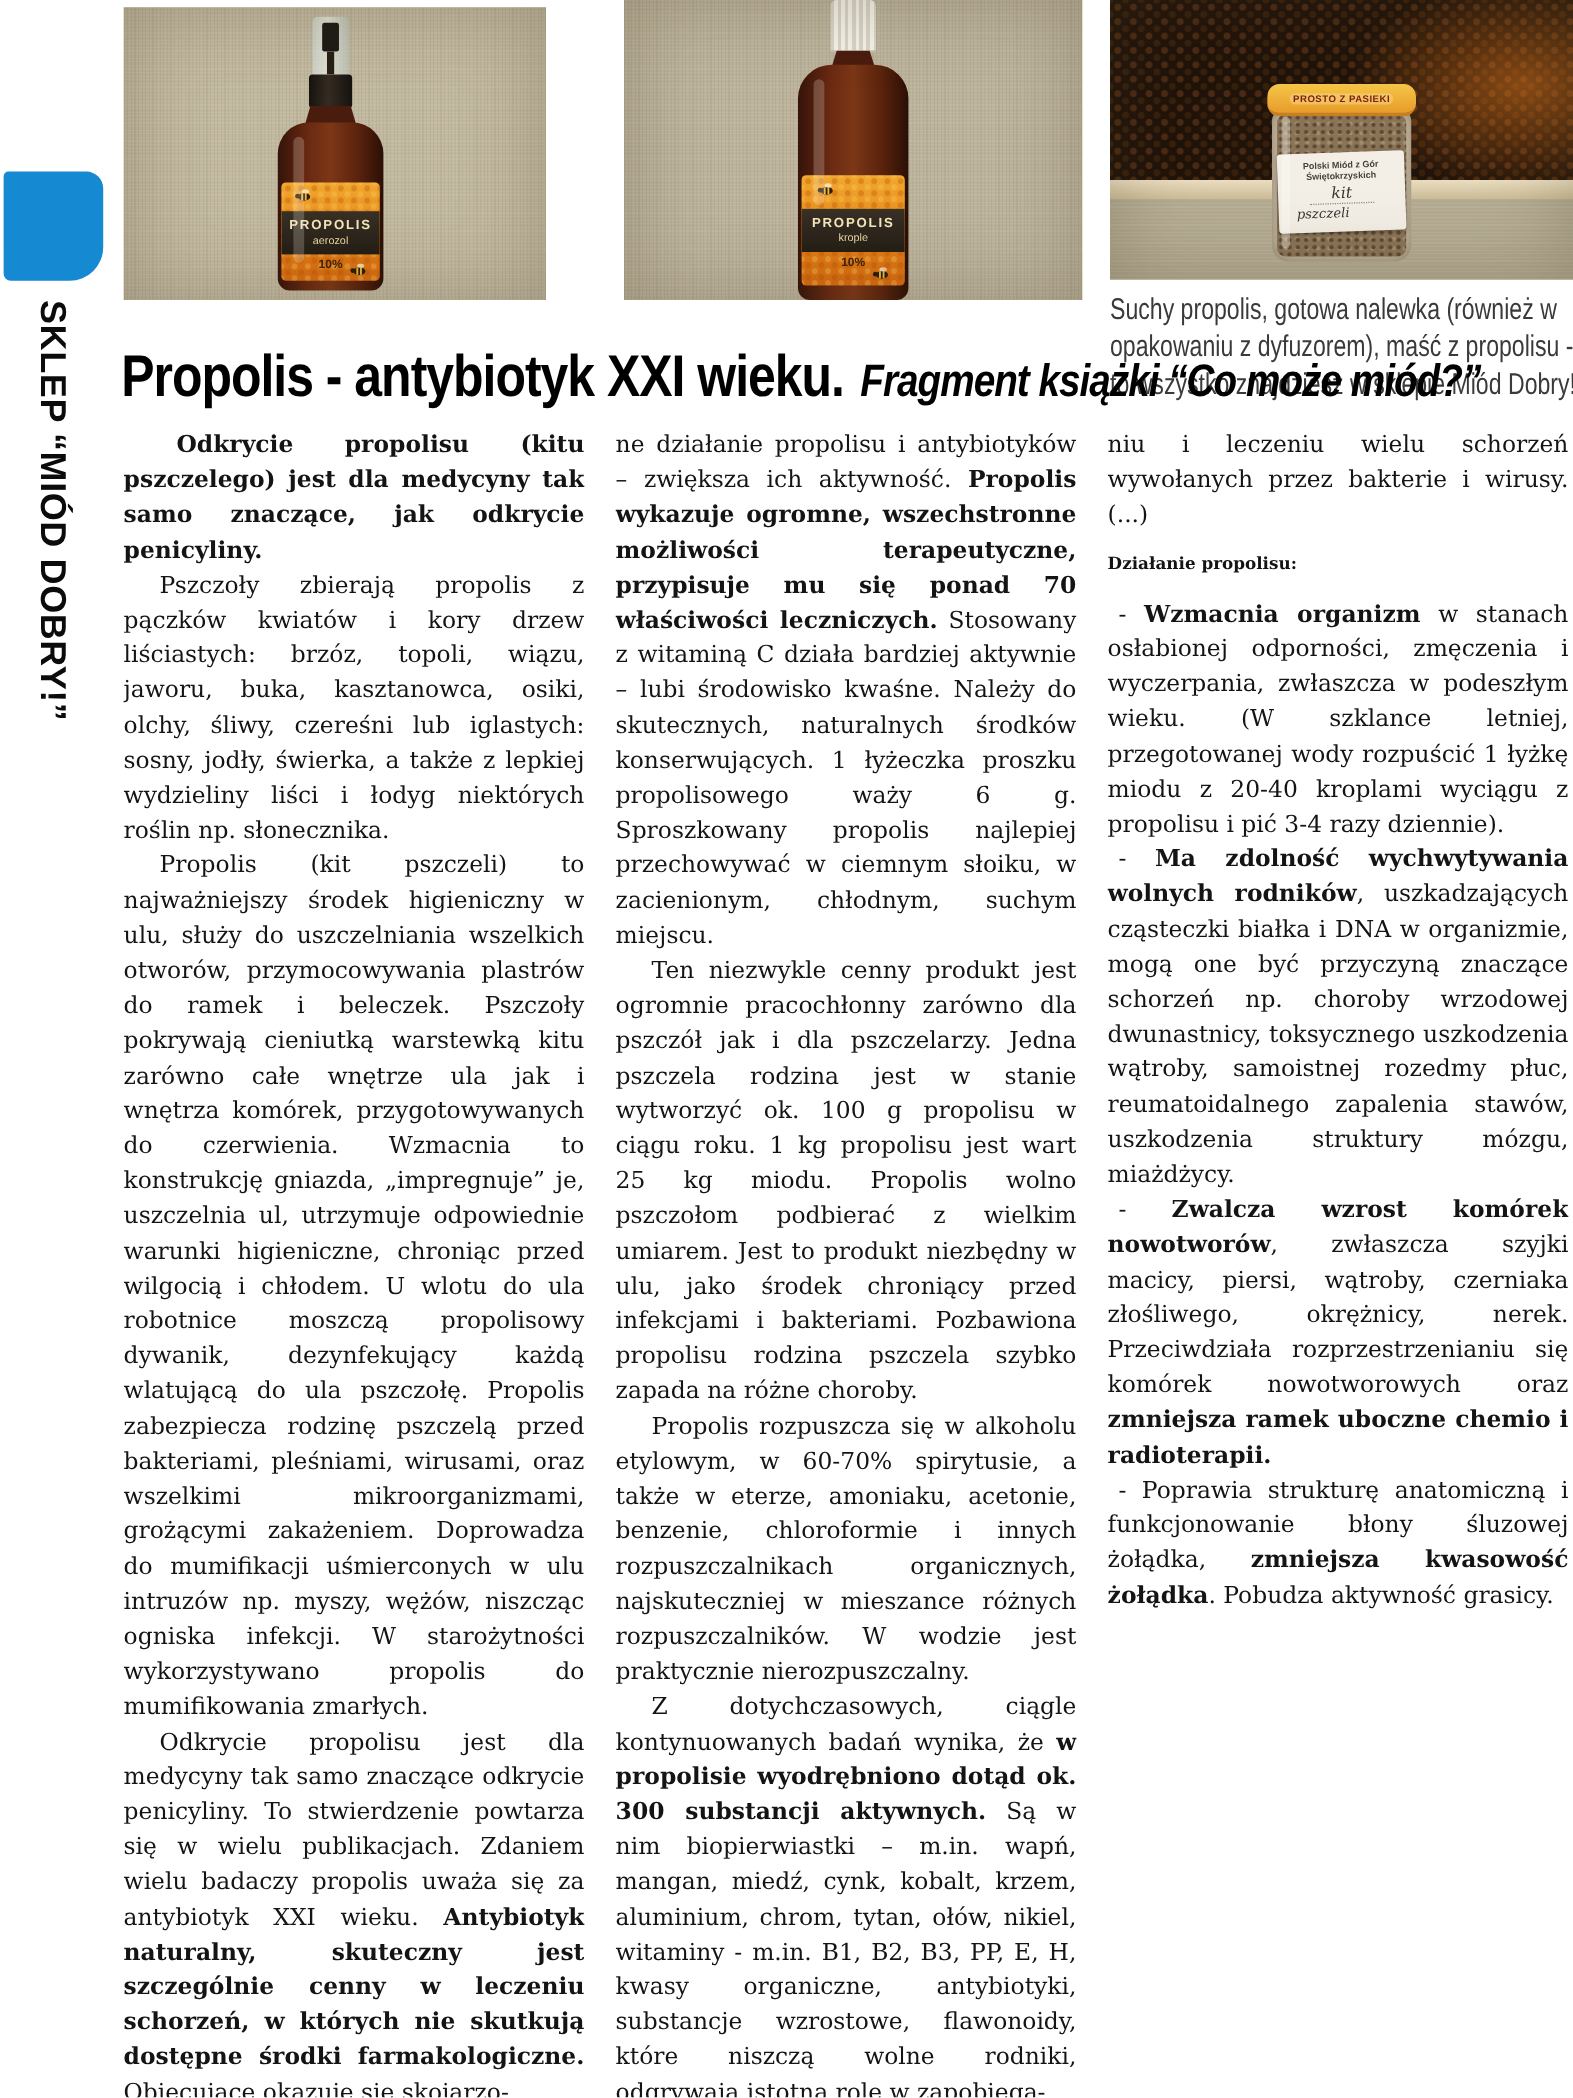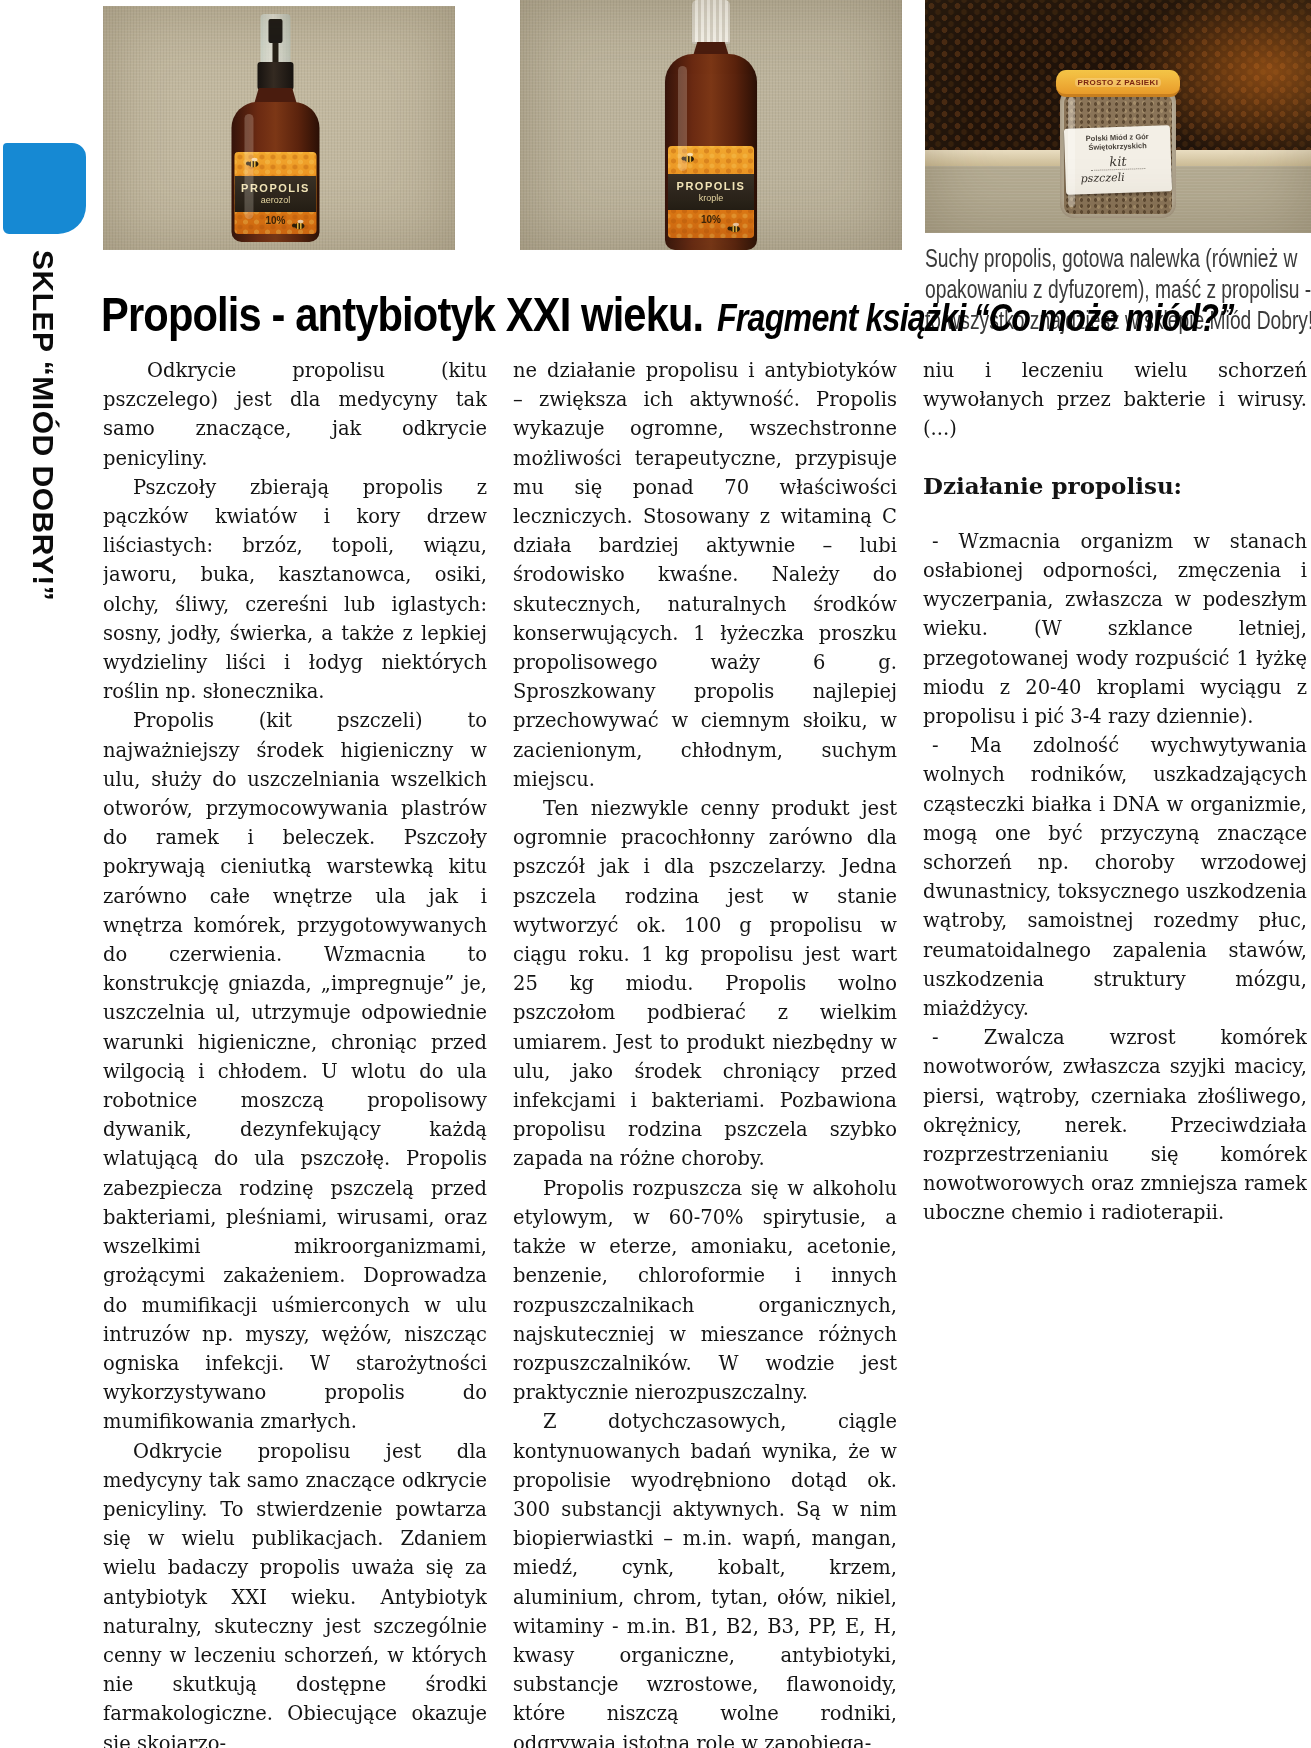--- a/index.html
+++ b/index.html
@@ -108,22 +108,22 @@
   .headline .sub{font-weight:bold;font-style:italic;font-size:38px;margin-left:16px;letter-spacing:-1px;}
   
   .article{position:absolute;left:103px;top:356px;width:1204px;height:1392px;
     display:grid;grid-template-columns:1fr 1fr 1fr;column-gap:26px;}
   .col{overflow:hidden;font-size:19.5px;line-height:29.2px;text-align:justify;
     color:#141414;hyphens:auto;-webkit-hyphens:auto;}
   .col p{margin:0;text-indent:30px;}
   .col p.cont{text-indent:0;}
   .col p.lead{font-weight:bold;text-indent:44px;}
   .col p.item{text-indent:9px;}
-  .col h3{margin:27px 0;font-size:23px;font-weight:bold;text-indent:0;}
-  .b{font-weight:normal;}
+  .col h3{margin:12px 0;font-size:14px;font-weight:bold;text-indent:0;}
+  .b{font-weight:bold;}
 </style>
 </head>
 <body>
 
 <div class="accent-square" style="background: rgb(22, 137, 211);"></div>
 <div class="vertical-banner">SKLEP “MIÓD DOBRY!”</div>
 
 <div class="photo photo1">
   <div class="bottle spray">
     <div class="cap-clear"></div>
@@ -227,14 +227,15 @@
       <p><span>Ten niezwykle cenny produkt jest ogromnie pracochłonny zarówno dla pszczół jak i dla pszczelarzy. Jedna pszczela rodzina jest w stanie wytworzyć ok. 100 g propolisu w ciągu roku. 1 kg propolisu jest wart 25 kg miodu. Propolis wolno pszczołom podbierać z wielkim umiarem. Jest to produkt niezbędny w ulu, jako środek chroniący przed infekcjami i bakteriami. Pozbawiona propolisu rodzina pszczela szybko zapada na różne choroby.</span></p>
       <p><span>Propolis rozpuszcza się w alkoholu etylowym, w 60-70% spirytusie, a także w eterze, amoniaku, acetonie, benzenie, chloroformie i innych rozpuszczalnikach organicznych, najskuteczniej w mieszance różnych rozpuszczalników. W wodzie jest praktycznie nierozpuszczalny.</span></p>
       <p><span>Z dotychczasowych, ciągle kontynuowanych badań wynika, że </span><span class="b">w propolisie wyodrębniono dotąd ok. 300 substancji aktywnych.</span><span> Są w nim biopierwiastki – m.in. wapń, mangan, miedź, cynk, kobalt, krzem, aluminium, chrom, tytan, ołów, nikiel, witaminy - m.in. B1, B2, B3, PP, E, H, kwasy organiczne, antybiotyki, substancje wzrostowe, flawonoidy, które niszczą wolne rodniki, odgrywają istotną rolę w zapobiega-</span></p>
     </div>
   <div class="col" lang="pl">
       <p class="cont"><span>niu i leczeniu wielu schorzeń wywołanych przez bakterie i wirusy.  (...)</span></p>
       <h3><span>Działanie propolisu:</span></h3>
       <p class="item"><span>- </span><span class="b">Wzmacnia organizm</span><span> w stanach osłabionej odporności, zmęczenia i wyczerpania, zwłaszcza w podeszłym wieku. (W szklance letniej, przegotowanej wody rozpuścić 1 łyżkę miodu z 20-40 kroplami wyciągu z propolisu i pić 3-4 razy dziennie).</span></p>
       <p class="item"><span>- </span><span class="b">Ma zdolność wychwytywania wolnych rodników</span><span>, uszkadzających cząsteczki białka i DNA w organizmie, mogą one być przyczyną znaczące schorzeń np. choroby wrzodowej dwunastnicy, toksycznego uszkodzenia wątroby, samoistnej rozedmy płuc, reumatoidalnego zapalenia stawów, uszkodzenia struktury mózgu, miażdżycy.</span></p>
       <p class="item"><span>- </span><span class="b">Zwalcza wzrost komórek nowotworów</span><span>, zwłaszcza szyjki macicy, piersi, wątroby, czerniaka złośliwego, okrężnicy, nerek. Przeciwdziała rozprzestrzenianiu się komórek nowotworowych oraz </span><span class="b">zmniejsza ramek uboczne chemio i radioterapii.</span></p>
+      <p class="item"><span>- Poprawia strukturę anatomiczną i funkcjonowanie błony śluzowej żołądka, </span><span class="b">zmniejsza kwasowość żołądka</span><span>. Pobudza aktywność grasicy.</span></p>
     </div>
 </div>
 
 </body></html>

